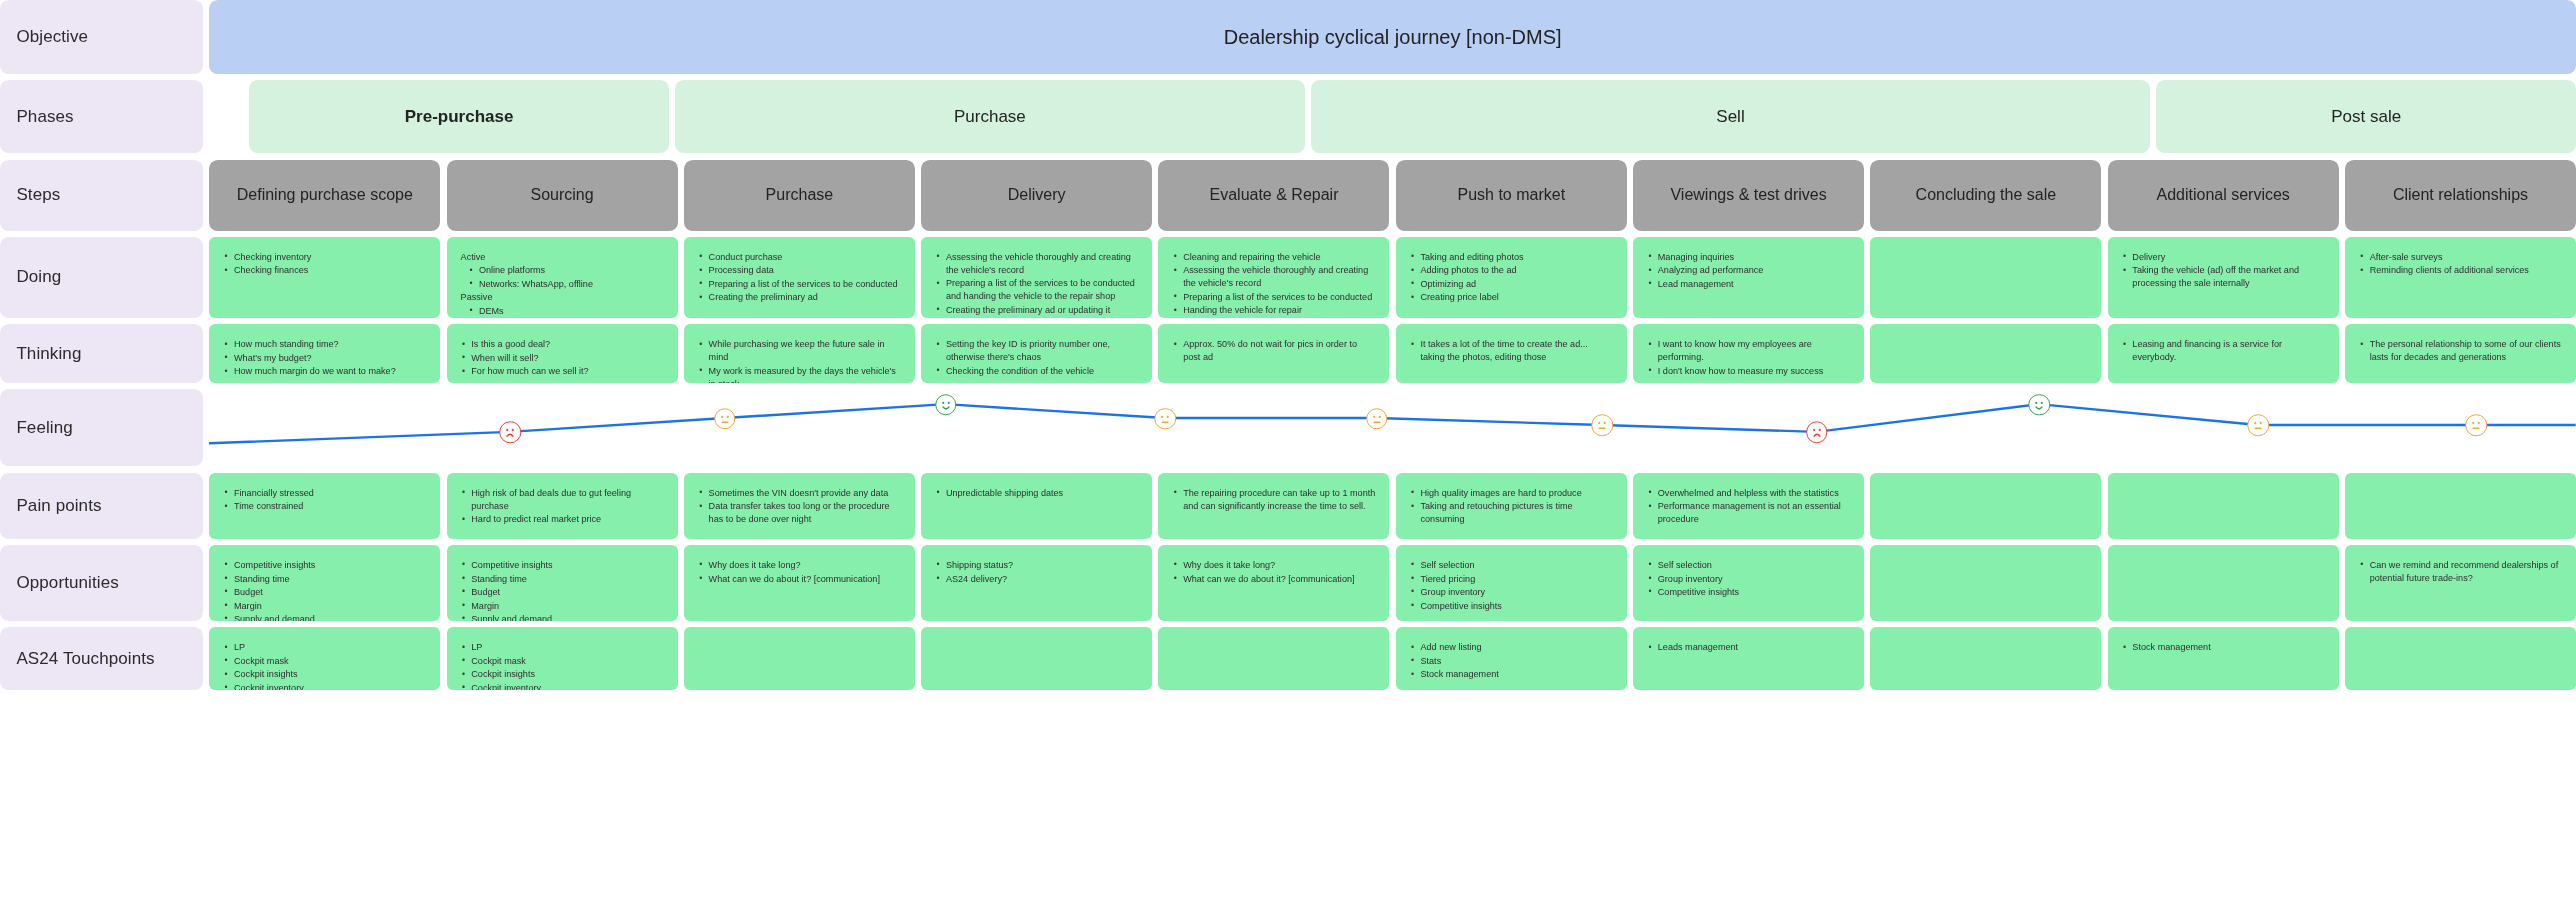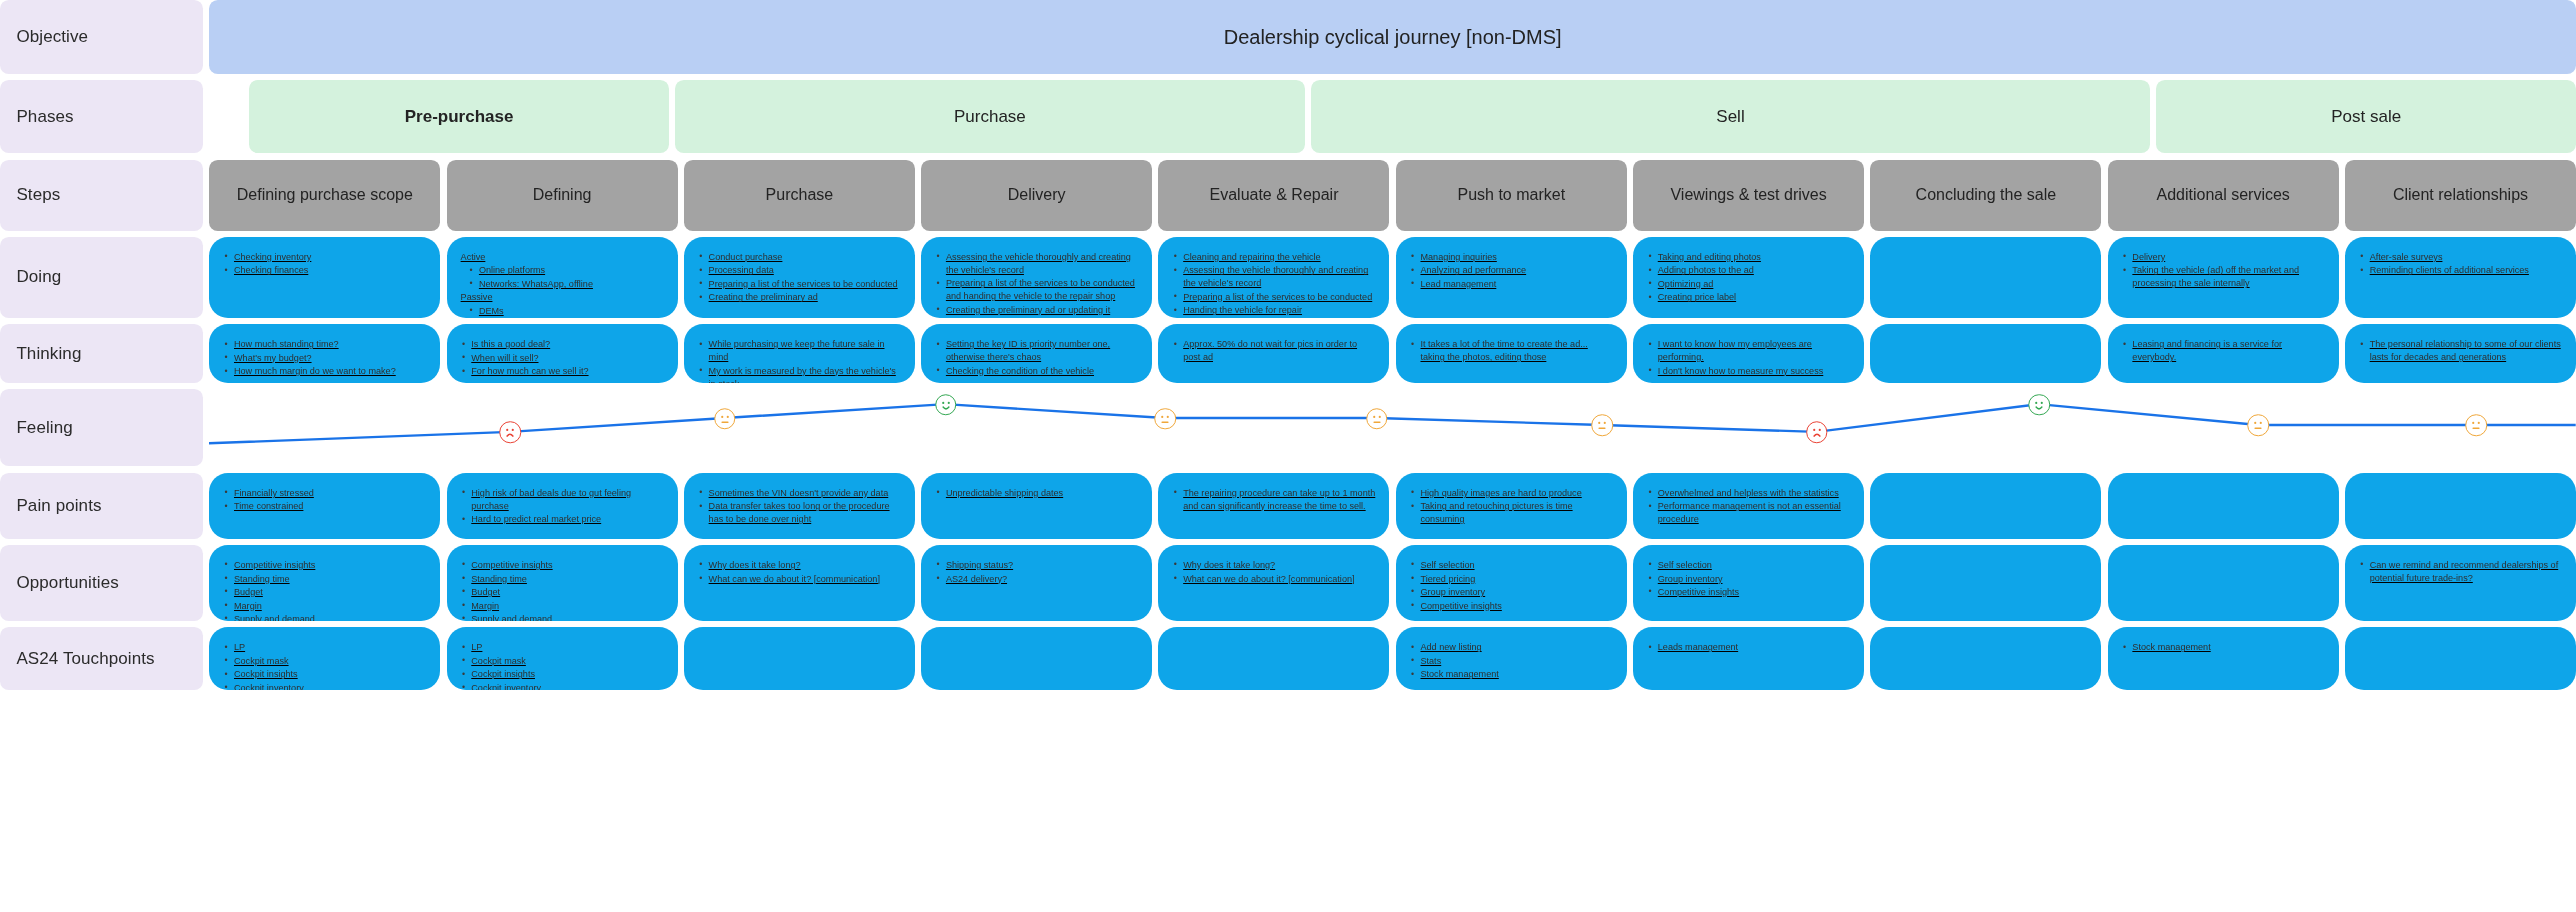--- a/index.html
+++ b/index.html
@@ -81,25 +81,24 @@
     justify-content: center;
     font-size: 16px;
     color: #232323;
     text-align: center;
     padding: 0 6.3px;
   }
 
   
   .card {
     flex: 1 1 0;
-    background: #0ea5e9;
-    border-radius: 19px;
+    background: #86efac;
+    border-radius: 6px;
     padding: 14px 14px 8.8px 14px;
     overflow: hidden;
-    text-decoration: underline;
   }
   .card ul { list-style: none; }
   .card li {
     position: relative;
     padding-left: 10.7px;
     font-size: 9.1px;
     line-height: 1.42;
     color: #2e2e2e;
     margin-bottom: 0.6px;
   }
@@ -183,21 +182,21 @@
       </div>
   </div>
 
   <div class="row r-steps">
     <div class="rowlabel">Steps</div>
     <div class="cells" id="steps-cells">
         <div class="step">
           <span>Defining purchase scope</span>
         </div>
         <div class="step">
-          <span>Defining</span>
+          <span>Sourcing</span>
         </div>
         <div class="step">
           <span>Purchase</span>
         </div>
         <div class="step">
           <span>Delivery</span>
         </div>
         <div class="step">
           <span>Evaluate &amp; Repair</span>
         </div>
@@ -257,31 +256,31 @@
         <div class="card">
           <ul>
             <li>Cleaning and repairing the vehicle</li>
             <li>Assessing the vehicle thoroughly and creating the vehicle's record</li>
             <li>Preparing a list of the services to be conducted</li>
             <li>Handing the vehicle for repair</li>
           </ul>
         </div>
         <div class="card">
           <ul>
-            <li>Managing inquiries</li>
-            <li>Analyzing ad performance</li>
-            <li>Lead management</li>
-          </ul>
-        </div>
-        <div class="card">
-          <ul>
             <li>Taking and editing photos</li>
             <li>Adding photos to the ad</li>
             <li>Optimizing ad</li>
             <li>Creating price label</li>
+          </ul>
+        </div>
+        <div class="card">
+          <ul>
+            <li>Managing inquiries</li>
+            <li>Analyzing ad performance</li>
+            <li>Lead management</li>
           </ul>
         </div>
         <div class="card">
           <ul></ul>
         </div>
         <div class="card">
           <ul>
             <li>Delivery</li>
             <li>Taking the vehicle (ad) off the market and processing the sale internally</li>
           </ul>

